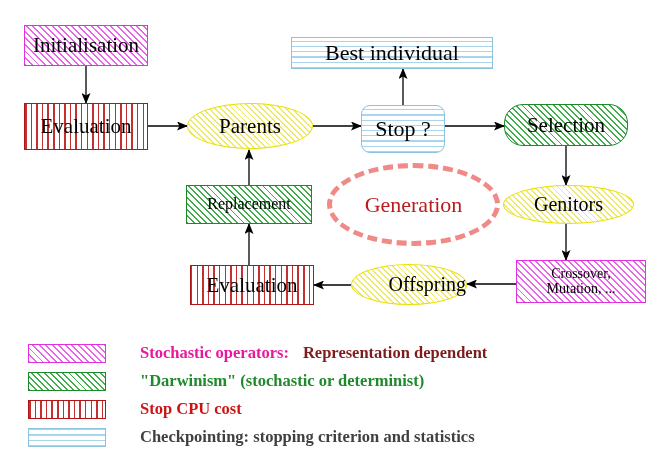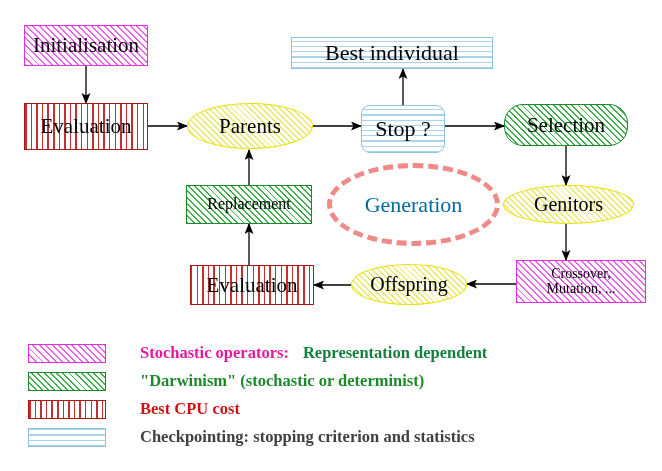--- a/index.html
+++ b/index.html
@@ -49,29 +49,29 @@
 
   
   #generation{
     position:absolute;
     border:5px dashed #ef8a87;
     border-radius:50%;
     background:transparent;
     display:flex;align-items:center;justify-content:center;
     box-sizing:border-box;
   }
-  #generation .lbl{color:#0369a1;}
+  #generation .lbl{color:#b91c1c;}
 
   
   #legend{position:absolute;left:0;top:335px;width:662px;height:136px;}
   .legend-row{position:absolute;left:28px;display:flex;align-items:center;}
   .swatch{width:78px;height:19px;box-sizing:border-box;flex:none;}
   .legend-text{margin-left:34px;white-space:nowrap;font-size:16.5px;font-weight:bold;}
   .t-magenta{color:#e8189c;}
-  .t-gold{color:#15803d;}
+  .t-gold{color:#7f1d1d;}
   .t-green{color:#1f8a2b;}
   .t-red{color:#cc1414;}
   .t-blue{color:#404040;}
 </style>
 </head>
 <body>
 
 <div id="canvas">
 
   <svg width="662" height="471" style="position:absolute;left:0;top:0;">
@@ -121,21 +121,21 @@
 
   <div class="node fill-yellow ellipse" id="n-genitors" style="left:503px;top:185px;width:131px;height:39px;font-size:20px;">
     <span class="lbl">Genitors</span>
   </div>
 
   <div class="node fill-magenta" id="n-crossover" style="left:516px;top:260px;width:130px;height:43px;font-size:14px;flex-direction:column;">
     <span class="lbl">Crossover,</span>
     <span class="lbl">Mutation, ...</span>
   </div>
 
-  <div class="node fill-yellow ellipse" id="n-offspring" style="left:351px;top:264px;width:116px;height:41px;font-size:20px;">
+  <div class="node fill-yellow ellipse" id="n-offspring" style="left:351px;top:264px;width:116px;height:41px;font-size:20px;justify-content:flex-end;">
     <span class="lbl">Offspring</span>
   </div>
 
   <div class="node fill-red" id="n-eval-bot" style="left:190px;top:265px;width:124px;height:40px;font-size:21px;">
     <span class="lbl">Evaluation</span>
   </div>
 
   <div class="node fill-green" id="n-replacement" style="left:186px;top:185px;width:126px;height:39px;font-size:16px;">
     <span class="lbl">Replacement</span>
   </div>
@@ -152,21 +152,21 @@
       <span class="legend-text t-gold" style="margin-left:14px;">Representation dependent</span>
     </div>
 
     <div class="legend-row" style="top:36px;">
       <span class="swatch fill-green"></span>
       <span class="legend-text t-green">"Darwinism" (stochastic or determinist)</span>
     </div>
 
     <div class="legend-row" style="top:64px;">
       <span class="swatch fill-red"></span>
-      <span class="legend-text t-red">Best CPU cost</span>
+      <span class="legend-text t-red">Stop CPU cost</span>
     </div>
 
     <div class="legend-row" style="top:92px;">
       <span class="swatch fill-blue"></span>
       <span class="legend-text t-blue">Checkpointing: stopping criterion and statistics</span>
     </div>
 
   </div>
 
 </div>

